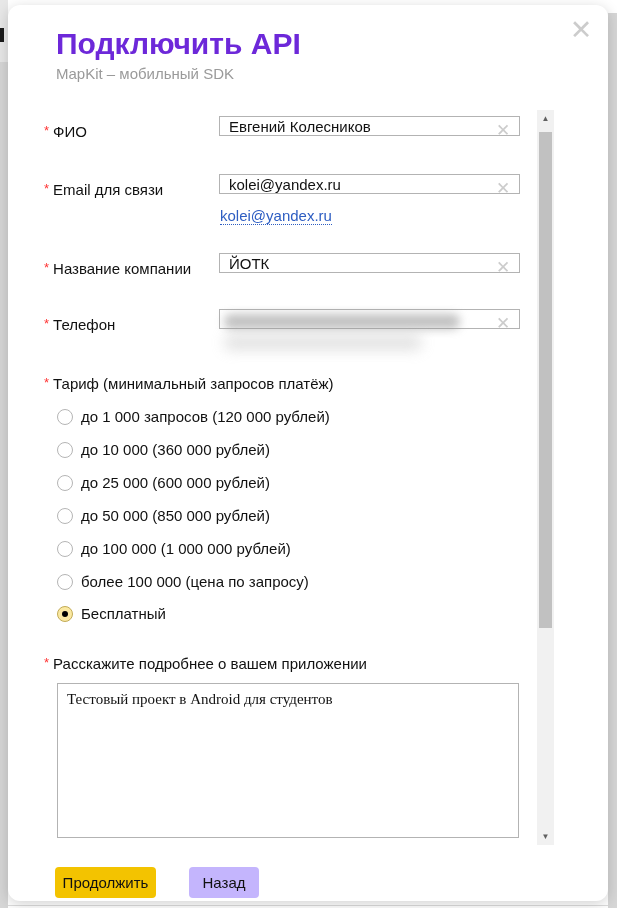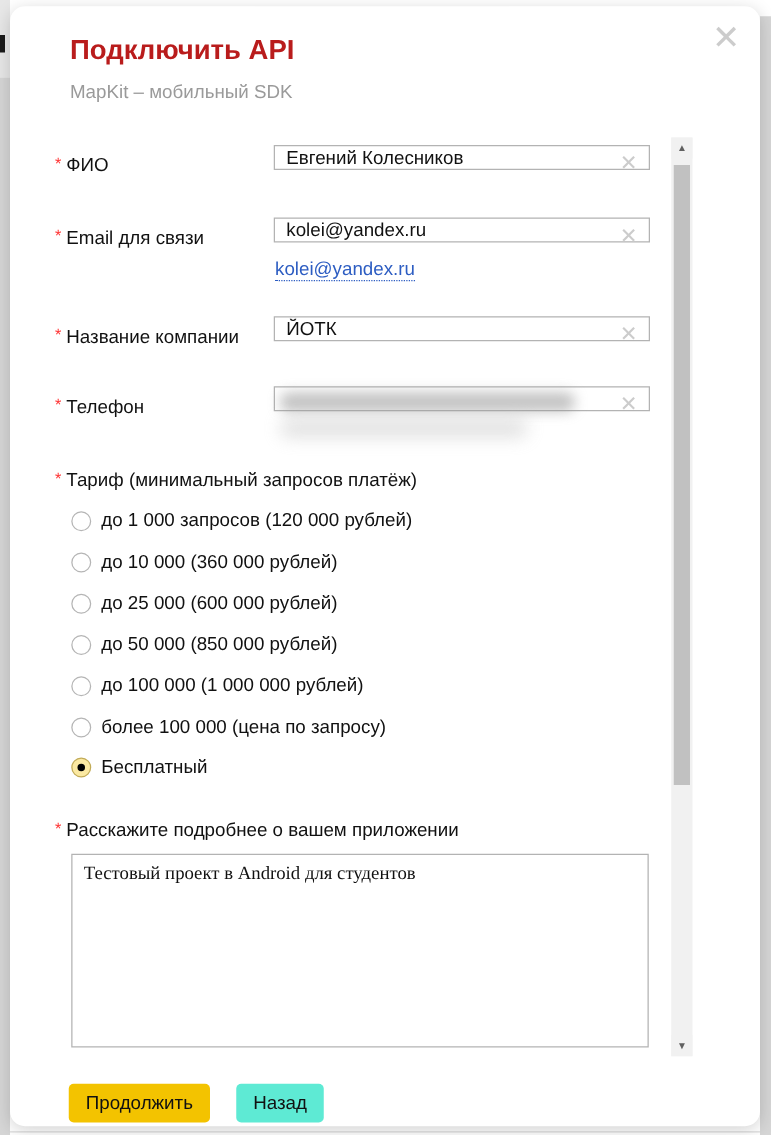--- a/index.html
+++ b/index.html
@@ -12,21 +12,21 @@
   .bg-left-bottom{position:absolute;left:0;top:62px;width:8px;height:846px;background:#d6d6d6;}
   .bg-left-mark{position:absolute;left:0;top:28px;width:4px;height:14px;background:#1a1a1a;}
   .bg-right{position:absolute;left:608px;top:13px;width:9px;height:895px;background:#d6d6d6;}
   .bg-bottom-line{position:absolute;left:8px;top:905px;width:600px;height:1px;background:#dcdcdc;}
 
   
   .modal{position:absolute;left:8px;top:5px;width:600px;height:896px;background:#fff;
          border-radius:12px;box-shadow:0 3px 14px rgba(0,0,0,.18);}
   .close{position:absolute;left:556px;top:8px;width:34px;height:34px;line-height:34px;
          text-align:center;font-size:27px;font-weight:300;color:#ccc;cursor:pointer;}
-  .title{position:absolute;left:48px;top:22px;font-size:22px;font-weight:bold;color:#b91c1c;}
+  .title{position:absolute;left:48px;top:22px;font-size:30px;font-weight:bold;color:#6d28d9;}
   .subtitle{position:absolute;left:48px;top:60px;font-size:15px;color:#9a9a9a;}
 
   
   .flabel{position:absolute;left:36px;font-size:15px;color:#111;white-space:nowrap;}
   .req{color:#f33;font-size:13px;vertical-align:2px;margin-right:4px;}
 
   
   .ibox{position:absolute;left:211px;width:301px;height:20px;}
   .ibox input{width:100%;height:100%;box-sizing:border-box;border:1px solid #b3b3b3;
               border-radius:0;padding:0 30px 0 9px;font-size:15px;color:#111;
@@ -52,22 +52,22 @@
 
   
   .tarea{position:absolute;left:49px;top:678px;width:462px;height:155px;}
   .tarea textarea{width:100%;height:100%;box-sizing:border-box;border:1px solid #b3b3b3;
          padding:7px 9px;font-size:15px;color:#111;font-family:Liberation Serif, serif;
          resize:none;outline:none;}
 
   
   .btn{position:absolute;top:862px;height:31px;border:none;border-radius:4px;font-size:15px;
        color:#111;font-family:"Liberation Sans",sans-serif;cursor:pointer;}
-  .btn-continue{left:47px;width:113px;background:#f3c300;}
-  .btn-back{left:181px;width:70px;background:#5eead4;}
+  .btn-continue{left:47px;width:101px;background:#f3c300;}
+  .btn-back{left:181px;width:70px;background:#c4b5fd;}
 
   
   .sbar{position:absolute;left:529px;top:105px;width:17px;height:735px;background:#f1f1f1;}
   .sbtn{position:absolute;left:0;width:17px;height:17px;background:#f1f1f1;color:#606060;
         font-size:8px;line-height:17px;text-align:center;cursor:pointer;}
   .sbtn.up{top:0;}
   .sbtn.down{bottom:0;}
   .sthumb{position:absolute;left:2px;top:22px;width:13px;height:496px;background:#c1c1c1;cursor:pointer;}
 </style>
 </head>

